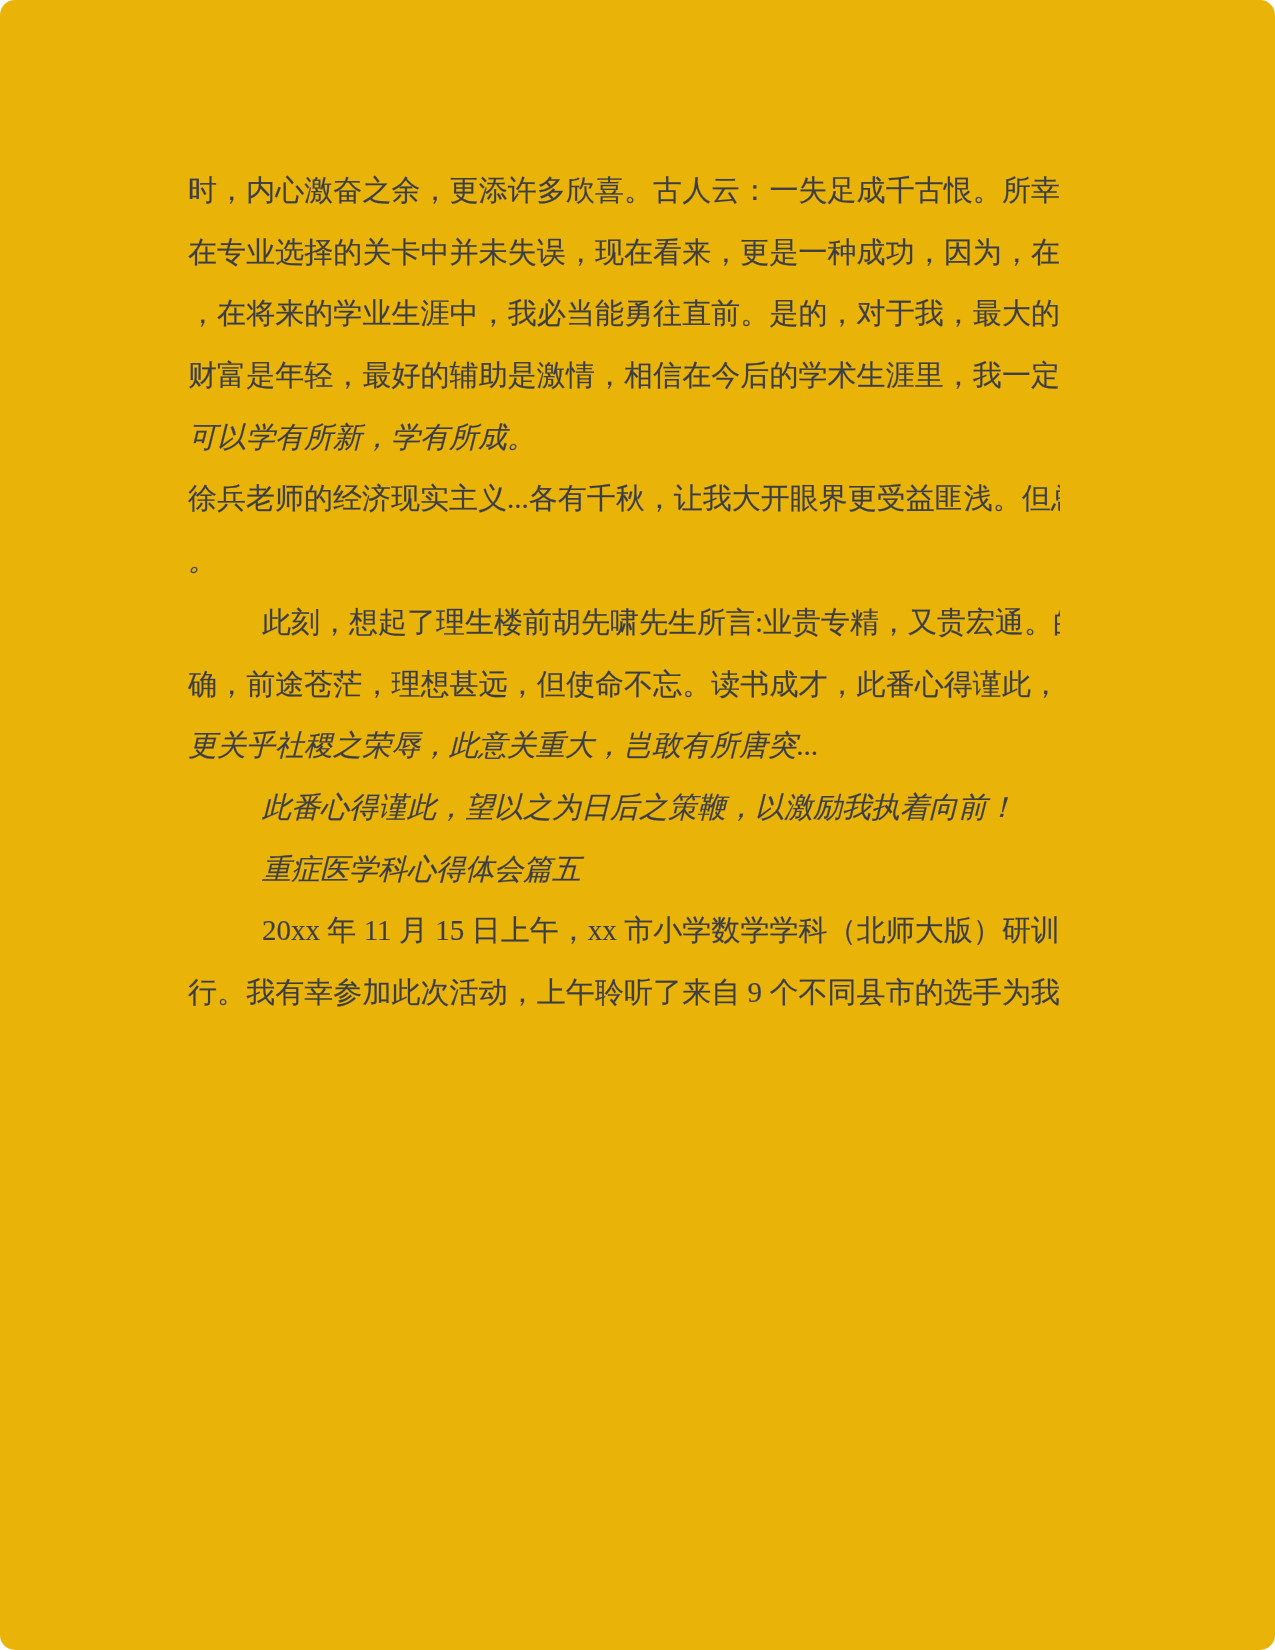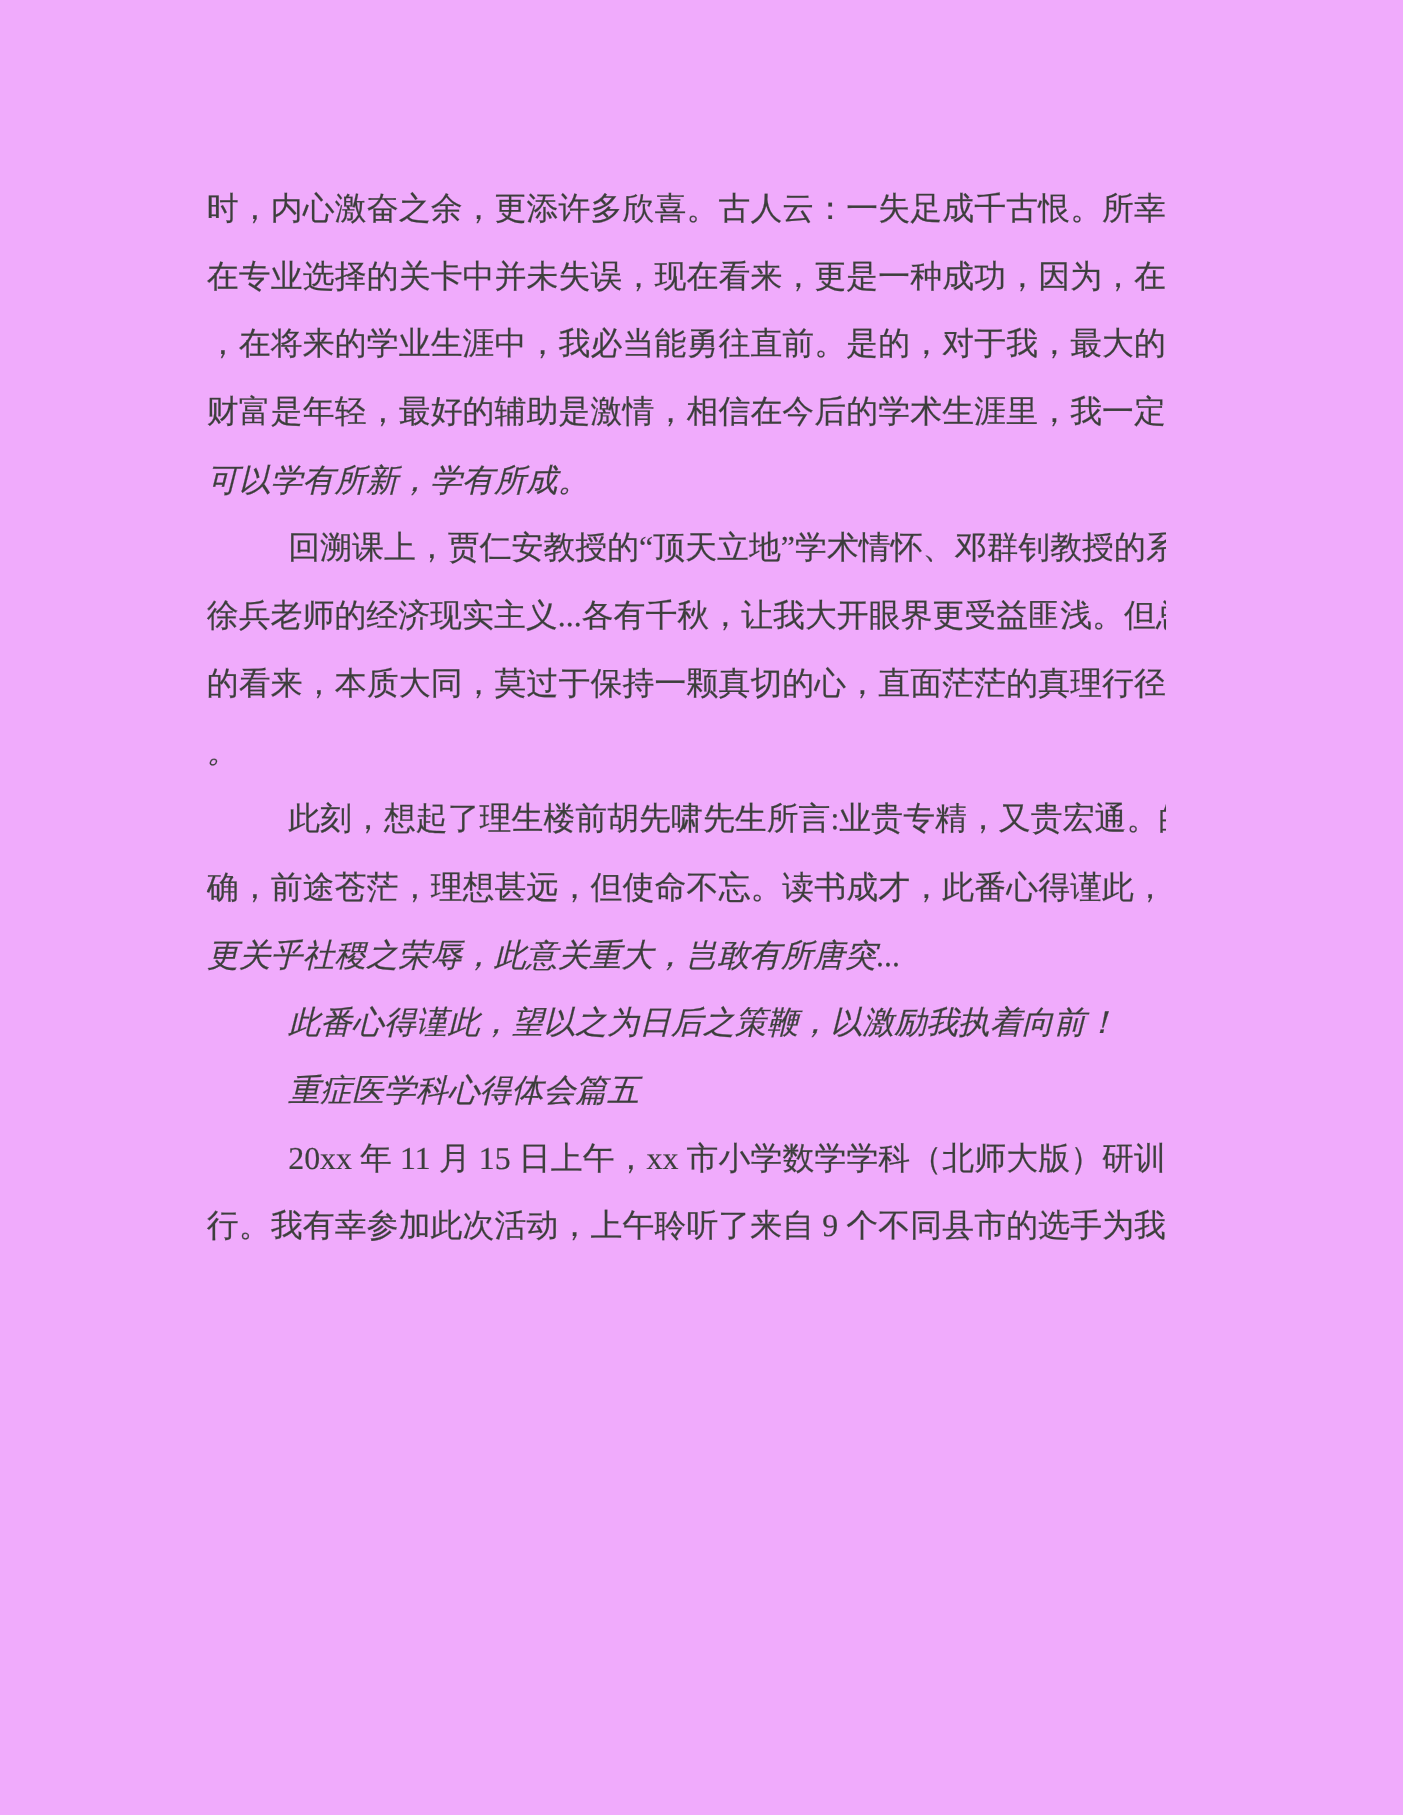--- a/index.html
+++ b/index.html
@@ -4,23 +4,24 @@
 <style>
   html, body {
     margin: 0;
     padding: 0;
     background: #ffffff;
   }
   .page {
     position: relative;
     width: 1275px;
     height: 1650px;
-    background: #f0abfc;
+    background: #eab308;
     overflow: hidden;
     font-family: "Liberation Serif", "DejaVu Serif", serif;
+    border-radius: 15px;
   }
   .doc {
     position: absolute;
     left: 188px;
     top: 160px;
     width: 872px;
     font-size: 29px;
     line-height: 61.7px;
     color: #3d3d3d;
     font-weight: 400;
@@ -45,23 +46,21 @@
 </head>
 <body>
 
 <div class="page">
   <div class="doc" id="doc-body">
       <div class="line">时，内心激奋之余，更添许多欣喜。古人云：一失足成千古恨。所幸</div>
       <div class="line">在专业选择的关卡中并未失误，现在看来，更是一种成功，因为，在</div>
       <div class="line">，在将来的学业生涯中，我必当能勇往直前。是的，对于我，最大的</div>
       <div class="line">财富是年轻，最好的辅助是激情，相信在今后的学术生涯里，我一定</div>
       <div class="line nofill">可以学有所新，学有所成。</div>
-      <div class="line indent">回溯课上，贾仁安教授的“顶天立地”学术情怀、邓群钊教授的系</div>
       <div class="line">徐兵老师的经济现实主义...各有千秋，让我大开眼界更受益匪浅。但总</div>
-      <div class="line">的看来，本质大同，莫过于保持一颗真切的心，直面茫茫的真理行径</div>
       <div class="line nofill">。</div>
       <div class="line indent">此刻，想起了理生楼前胡先啸先生所言:业贵专精，又贵宏通。的</div>
       <div class="line">确，前途苍茫，理想甚远，但使命不忘。读书成才，此番心得谨此，</div>
       <div class="line nofill">更关乎社稷之荣辱，此意关重大，岂敢有所唐突...</div>
       <div class="line indent nofill">此番心得谨此，望以之为日后之策鞭，以激励我执着向前！</div>
       <div class="line indent nofill">重症医学科心得体会篇五</div>
       <div class="line indent">20xx 年 11 月 15 日上午，xx 市小学数学学科（北师大版）研训</div>
       <div class="line">行。我有幸参加此次活动，上午聆听了来自 9 个不同县市的选手为我</div>
     </div>
 </div>

